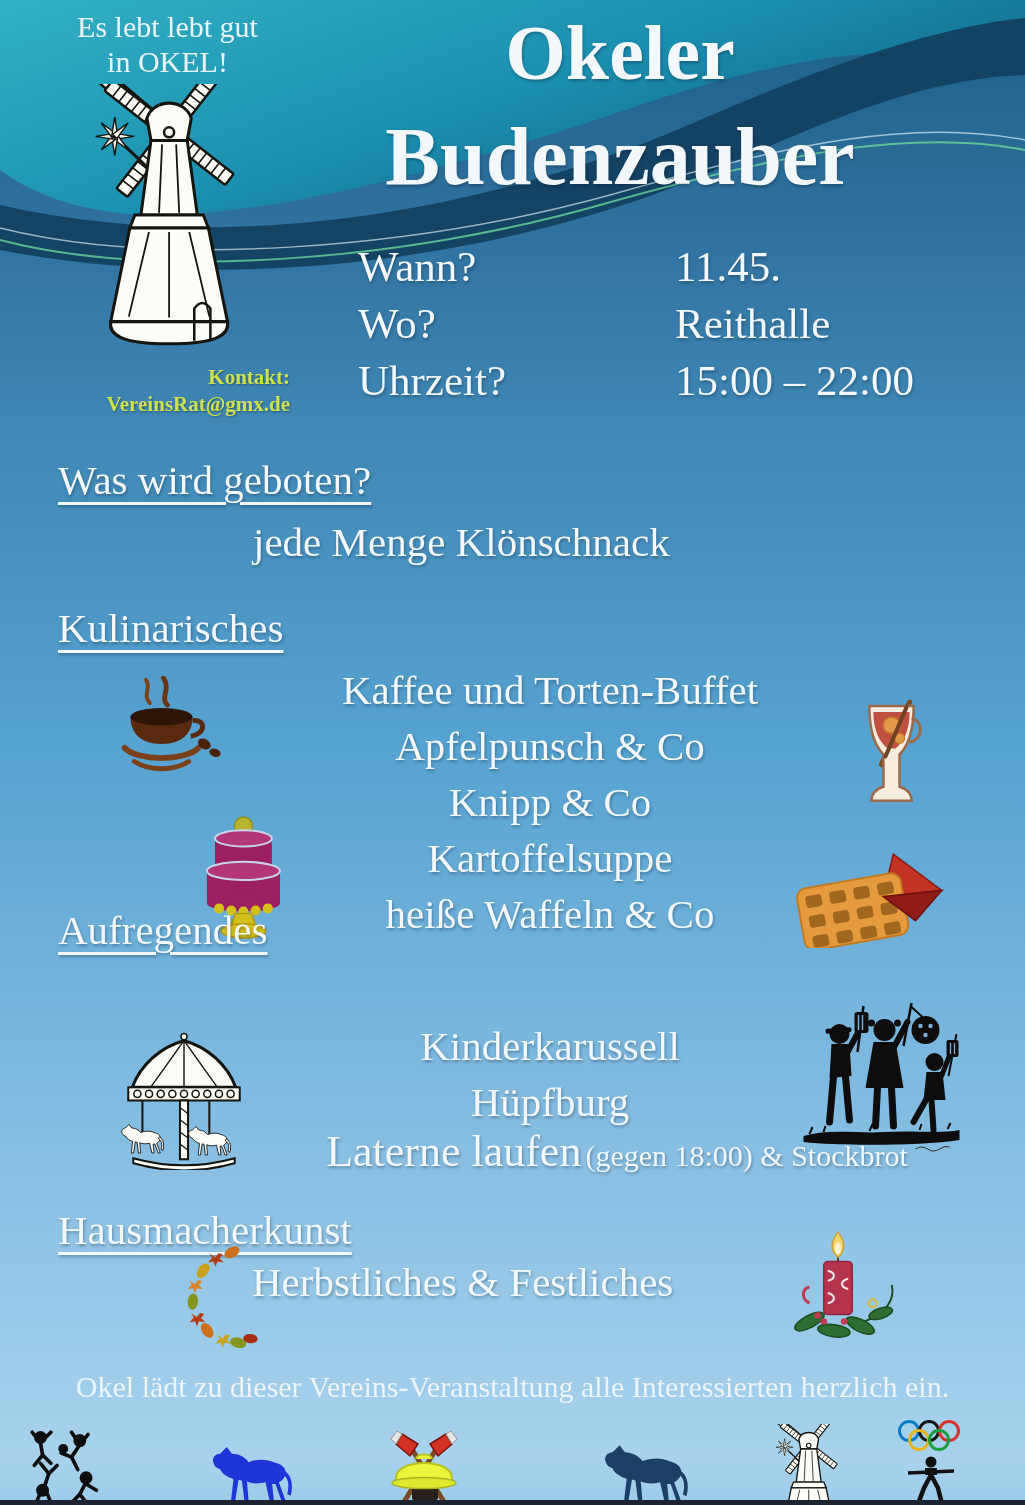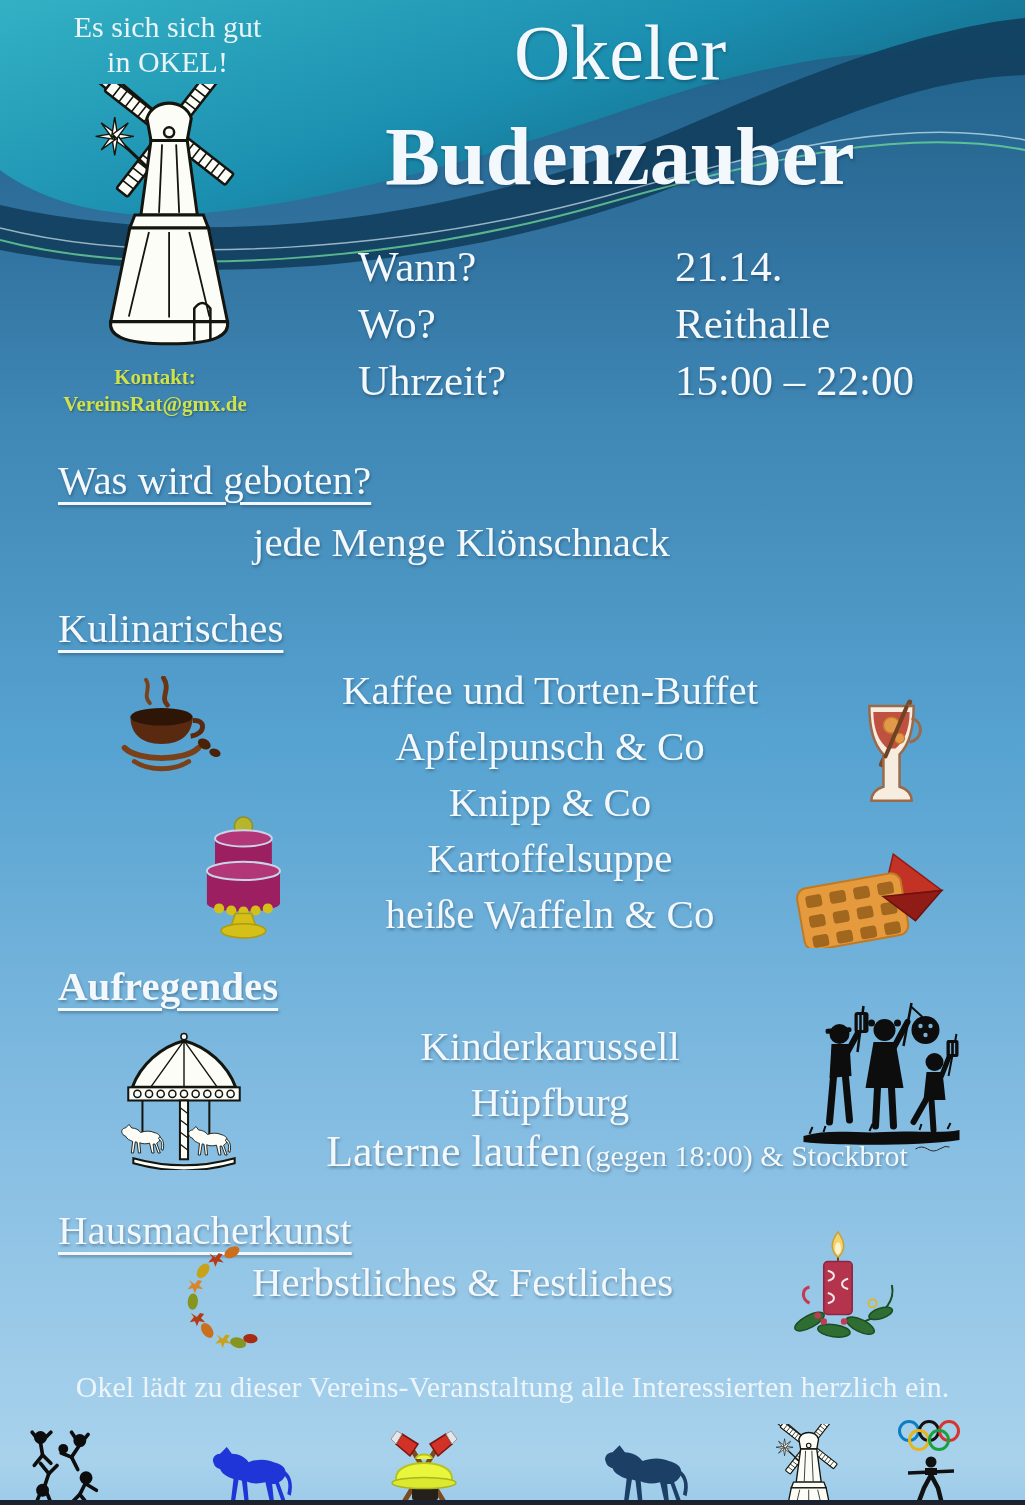--- a/index.html
+++ b/index.html
@@ -5,33 +5,33 @@
   html,body{margin:0;padding:0;background:#2a2a2a;}
   #poster{
     position:relative;width:1025px;height:1505px;margin:0 auto;overflow:hidden;
     font-family:"Liberation Serif", serif;
     background:linear-gradient(180deg,#1b5f85 0%,#2f6f9c 14%,#3f87b5 28%,#57a3d1 50%,#85bde2 75%,#a8d2ec 97%,#9ccbe8 100%);
   }
   .abs{position:absolute;}
   .txt{color:#f2f8fb;text-shadow:1px 2px 3px rgba(8,30,52,.35);}
   .underline{text-decoration:underline;text-decoration-thickness:3px;text-underline-offset:8px;}
   .slogan{left:55px;top:10px;width:225px;text-align:center;font-size:30px;line-height:1.15;color:#eaf4f8;}
-  .contact{left:20px;top:364px;width:270px;text-align:center;font-size:21px;font-weight:bold;line-height:1.3;color:#cfe24c;text-shadow:1px 1px 2px rgba(0,0,0,.35);}
+  .contact{left:20px;top:364px;width:270px;text-align:right;font-size:21px;font-weight:bold;line-height:1.3;color:#cfe24c;text-shadow:1px 1px 2px rgba(0,0,0,.35);}
   .title-wrap{left:260px;top:14px;width:720px;text-align:center;}
-  .title1{font-size:78px;font-weight:normal;line-height:1.0;}
+  .title1{font-size:78px;font-weight:bold;line-height:1.0;}
   .title2{font-size:82px;font-weight:bold;line-height:1.0;margin-top:24px;}
   .info-table{left:358px;top:238px;font-size:43px;line-height:57px;}
   .info-label{display:inline-block;width:317px;}
   .h-section{font-size:41px;}
   .offer-heading{left:58px;top:456px;}
   .offer-sub{left:253px;top:518px;font-size:41px;white-space:nowrap;}
   .culinary-heading{left:58px;top:604px;}
   .center-list{left:150px;width:800px;text-align:center;font-size:41px;line-height:56px;white-space:nowrap;}
   .culinary-list{top:662px;}
-  .exciting-heading{left:58px;top:962px;font-weight:bold;}
+  .exciting-heading{left:58px;top:906px;}
   .exciting-list{top:1018px;}
   .lantern-line{left:190px;top:1126px;width:830px;text-align:center;white-space:nowrap;padding-left:12px;}
   .lantern-main{font-size:44px;}
   .lantern-note{font-size:30px;}
   .crafts-heading{left:58px;top:1206px;}
   .crafts-item{left:252px;top:1258px;font-size:41px;white-space:nowrap;}
   .footer1{left:0;top:1370px;width:100%;text-align:center;font-size:30px;color:#eef5fa;}
   .footer2{left:0;top:1410px;width:100%;text-align:center;font-size:24px;color:#eef5fa;}
   .bottom-strip{left:0;bottom:0;width:100%;height:5px;background:#1c2230;}
   svg{display:block;}
@@ -108,41 +108,41 @@
           <stop offset="1" stop-color="#11607f"></stop>
       </linearGradient>
     </defs>
     <path d="M0,0 L1025,0 L1025,60 C900,40 790,55 640,105 C470,163 300,210 170,215 C100,217 40,200 0,170 Z" fill="url(#tealGrad)"></path>
     <path d="M0,205 C250,262 520,200 700,120 C850,55 950,25 1025,18 L1025,75 C940,78 860,105 720,168 C540,248 260,300 0,250 Z" fill="#123f5e" opacity="0.92"></path>
     <path d="M0,228 C160,268 410,250 610,195 C790,143 915,118 1025,140" stroke="#dff2f8" stroke-width="1.5" fill="none" opacity="0.65"></path>
     <path d="M0,240 C150,280 400,262 600,205 C780,154 910,128 1025,150" stroke="#6fdc9c" stroke-width="2" fill="none" opacity="0.75"></path>
   </svg>
 
   <div class="abs slogan">
-    <div>Es sich sich gut</div>
+    <div>Es lebt lebt gut</div>
     <div>in OKEL!</div>
   </div>
 
   <svg class="abs" style="left:68px;top:84px" width="172" height="292" viewBox="0 0 170 290">
       <use href="#sym-windmill"></use>
     </svg>
 
   <div class="abs contact">
     <div>Kontakt:</div>
     <div>VereinsRat@gmx.de</div>
   </div>
 
   <div class="abs title-wrap txt">
     <div class="title1">Okeler</div>
     <div class="title2">Budenzauber</div>
   </div>
 
   <div class="abs info-table txt">
     <div>
-      <span class="info-label">Wann?</span><span>21.14.</span>
+      <span class="info-label">Wann?</span><span>11.45.</span>
     </div>
     <div>
       <span class="info-label">Wo?</span><span>Reithalle</span>
     </div>
     <div>
       <span class="info-label">Uhrzeit?</span><span>15:00 – 22:00</span>
     </div>
   </div>
 
   <div class="abs txt h-section underline offer-heading">Was wird geboten?</div>

